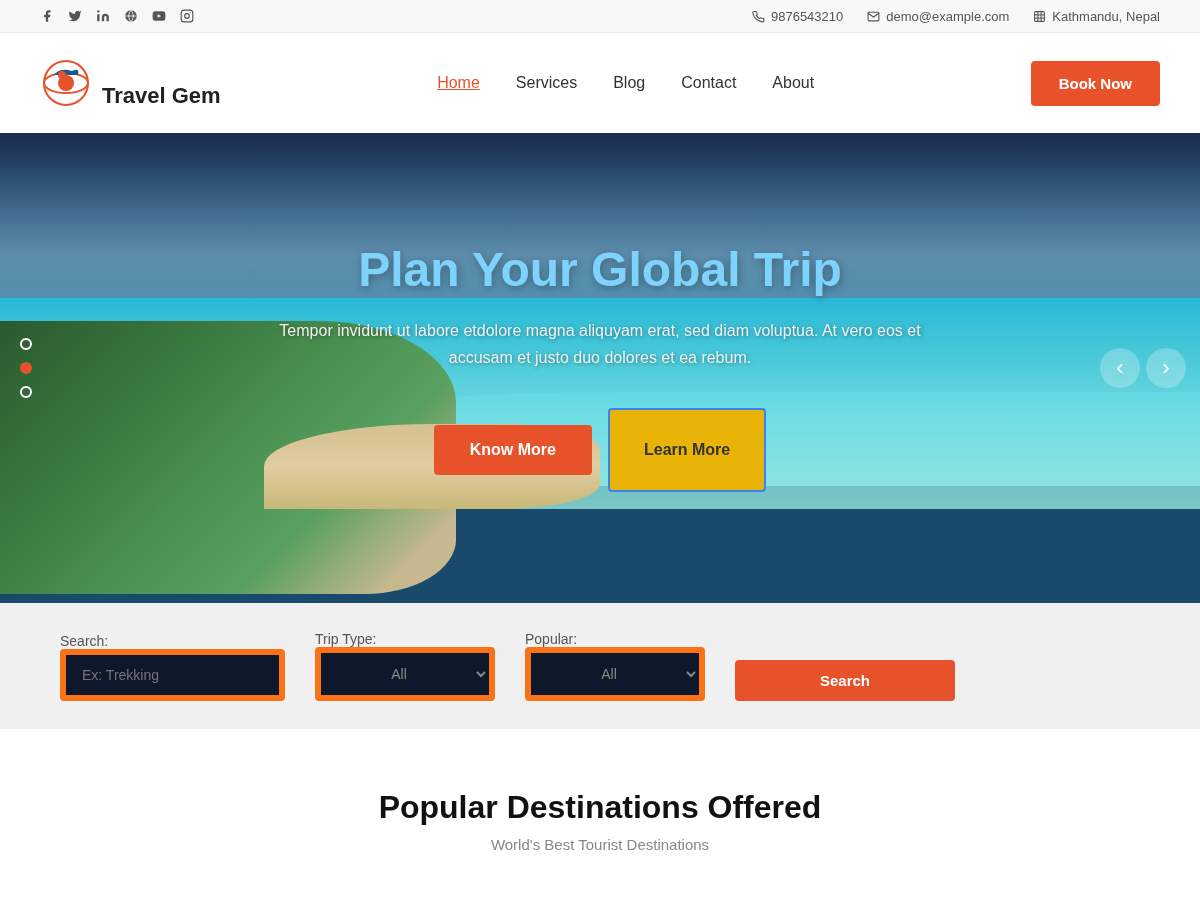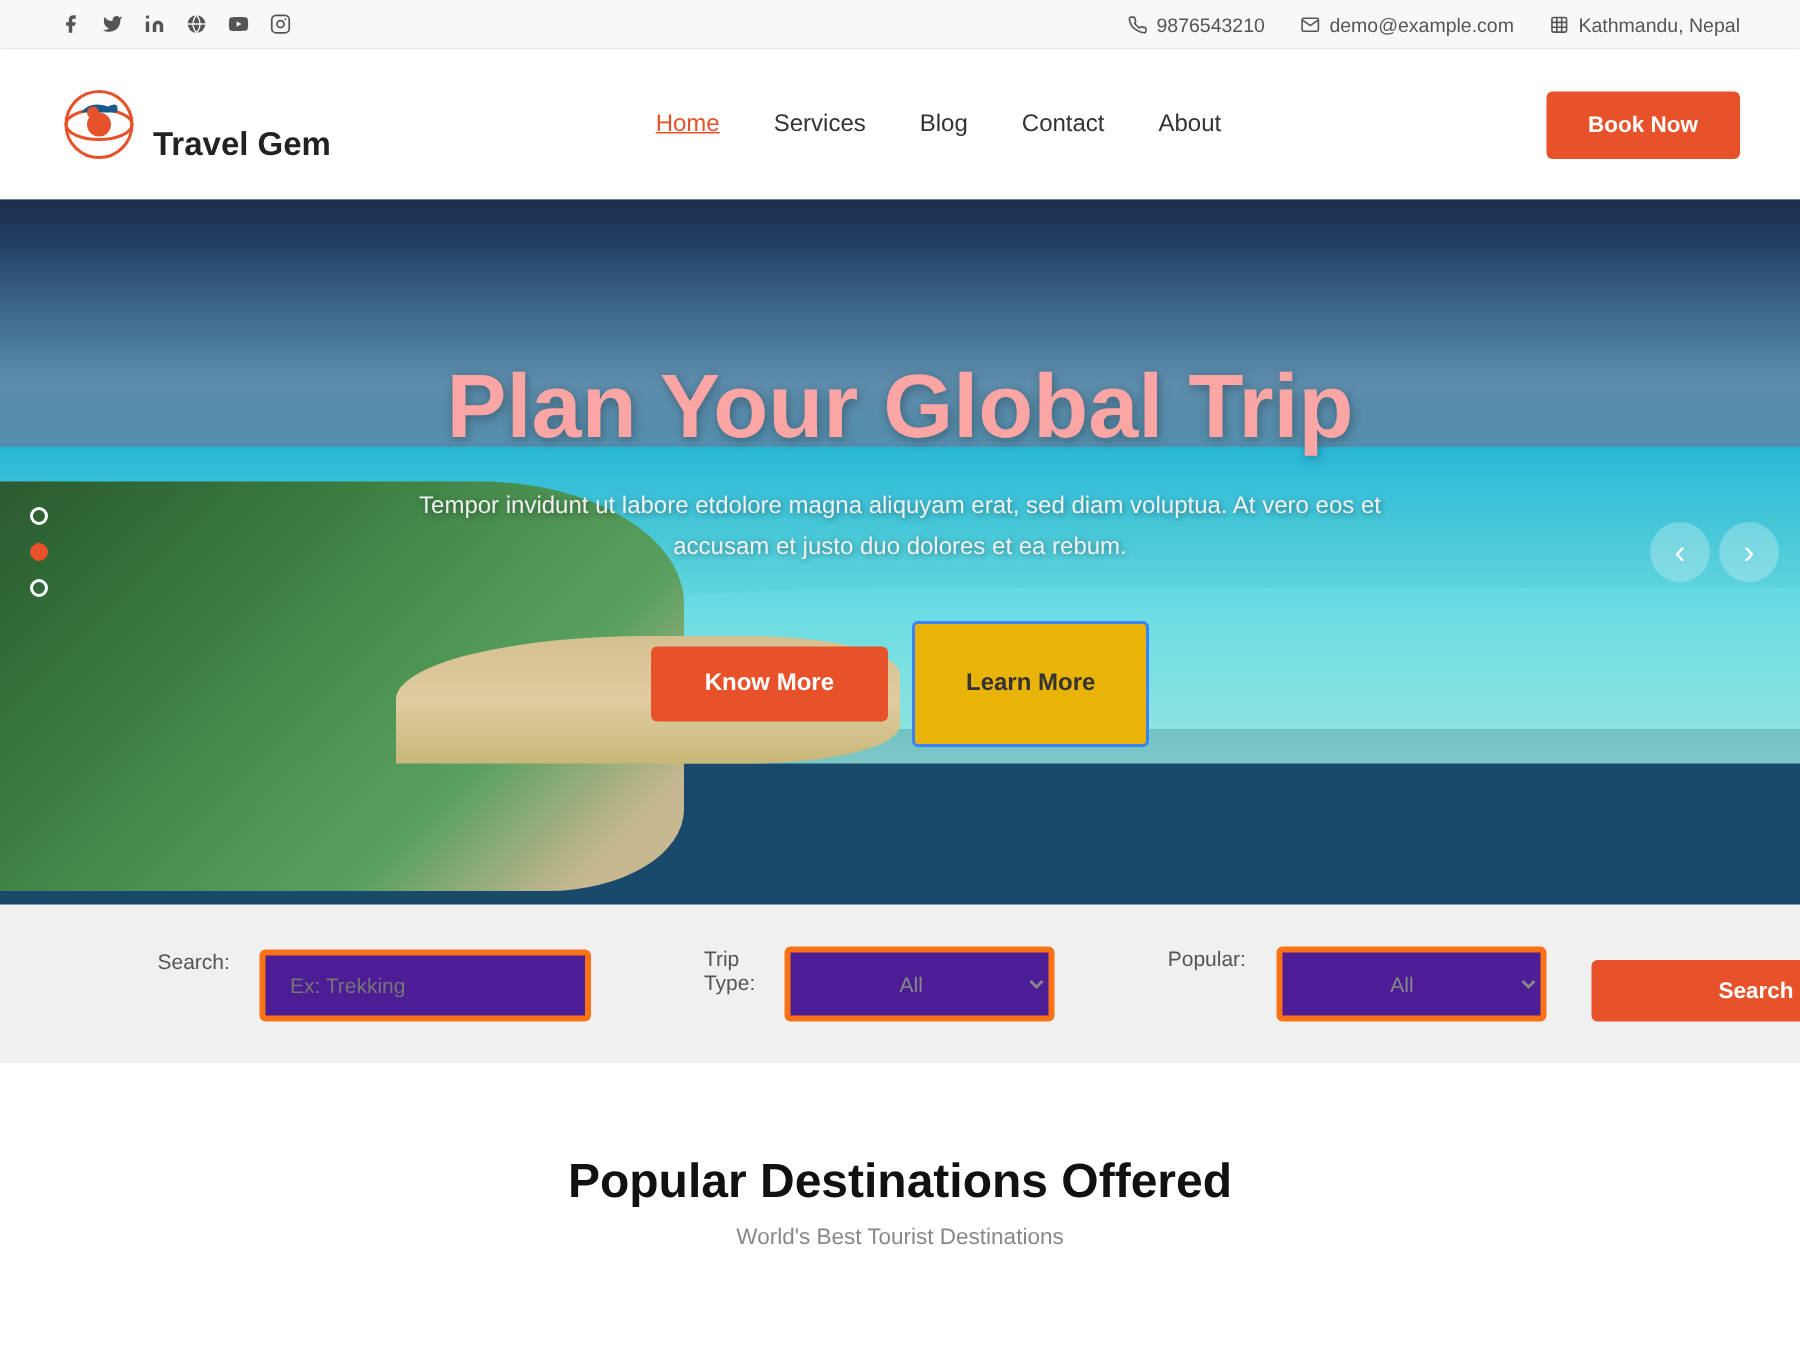--- a/index.html
+++ b/index.html
@@ -178,23 +178,23 @@
       top: 0; left: 0; width: 100%; height: 100%;
       display: flex;
       flex-direction: column;
       align-items: center;
       justify-content: center;
       text-align: center;
       padding: 0 120px;
       z-index: 5;
     }
     .hero-title {
-      font-size: 60px;
+      font-size: 48px;
       font-weight: 800;
-      color: #fca5a5;
+      color: #7dd3fc;
       text-shadow: 1px 2px 8px rgba(0,0,0,0.3);
       margin-bottom: 20px;
       line-height: 1.1;
     }
     .hero-subtitle {
       font-size: 16px;
       color: #f0f0f0;
       max-width: 680px;
       line-height: 1.7;
       margin-bottom: 36px;
@@ -229,36 +229,35 @@
     
     .search-section {
       background: #f0f0f0;
       padding: 28px 60px;
       display: flex;
       align-items: flex-end;
       gap: 30px;
     }
     .search-group {
       display: flex;
-      flex-direction: row;
-      gap: 20px;
-      margin-left: 45px;
+      flex-direction: column;
+      gap: 0;
     }
     .search-group label {
       font-size: 14px;
       color: #555;
       font-weight: 500;
     }
     .search-group input,
     .search-group select {
       padding: 12px 16px;
       font-size: 14px;
-      border: 4px solid #f97316;
+      border: 6px solid #f97316;
       border-radius: 4px;
-      background: #4c1d95;
+      background: #0f172a;
       color: #888;
       outline: none;
       min-width: 200px;
     }
     .search-group select { min-width: 180px; text-align: center; }
     .search-btn {
       background: #e8522a;
       color: #fff;
       border: none;
       padding: 12px 60px;

